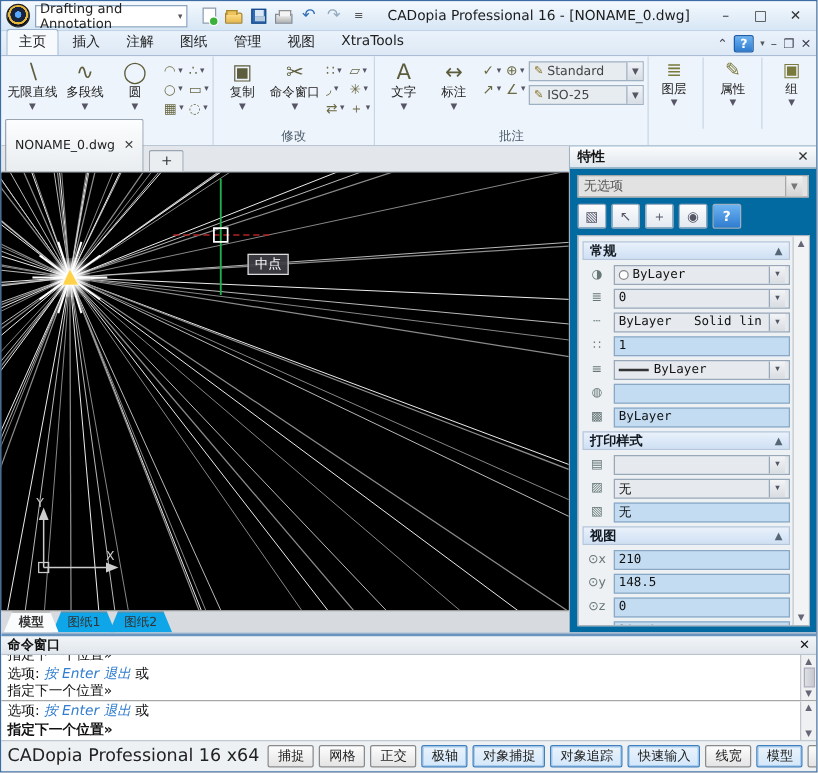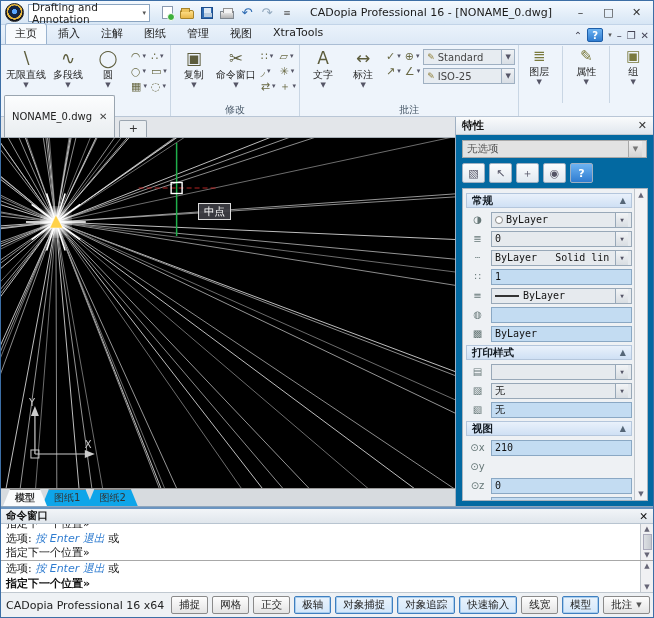--- a/index.html
+++ b/index.html
@@ -134,21 +134,21 @@
   .cmd-line b{font-weight:bold}
   .cmd-link{color:#2f7cd0;font-style:italic}
   .cmd-prompt{flex:1;display:flex;overflow:hidden}
   .vsb{width:13px;flex:0 0 13px;background:#f0f1f3;border-left:1px solid #c0c6cc;display:flex;flex-direction:column;
        justify-content:space-between;align-items:center;font-size:7px;color:#667;padding:1px 0}
   .vsb .thumb{width:9px;flex:1;margin:1px 0;background:linear-gradient(90deg,#dcdfe3,#c6cad0);border:1px solid #aab}
 
   
   .status{height:25px;flex:0 0 25px;display:flex;align-items:center;gap:4px;padding:0 5px;background:#eef1f4;
           border-top:1px solid #c0c8d0;white-space:nowrap;overflow:hidden}
-  .app-ver{color:#222;font-size:11px;margin-right:3px}
+  .app-ver{color:#222;font-size:14px;margin-right:3px}
   .sbtn{height:18px;padding:0 7px;border:1px solid #8a8a8a;background:linear-gradient(#fdfdfd,#e4e4e4);
         border-radius:2px;display:flex;align-items:center;font-size:10.5px;color:#222;gap:4px}
   .sbtn.active{border-color:#3f7fbf;background:linear-gradient(#eaf3fc,#d3e7fa);box-shadow:inset 0 0 0 1px #a8cdee}
   .coords{color:#222;font-size:10.5px;margin-left:2px}
 </style>
 </head>
 <body>
 
 <div class="window">
 
@@ -603,20 +603,21 @@
             <div class="sec-h">
               <span>视图</span>
               <span class="col">▲</span>
             </div>
             <div class="prow">
               <div class="pic">⊙x</div>
               <div class="pfield blue"><span>210</span></div>
             </div>
             <div class="prow">
               <div class="pic">⊙y</div>
+              <div class="pfield blue"><span>148.5</span></div>
             </div>
             <div class="prow">
               <div class="pic">⊙z</div>
               <div class="pfield blue"><span>0</span></div>
             </div>
             <div class="prow">
               <div class="pic">工</div>
               <div class="pfield blue"><span>385.2</span></div>
             </div>
           </div>

